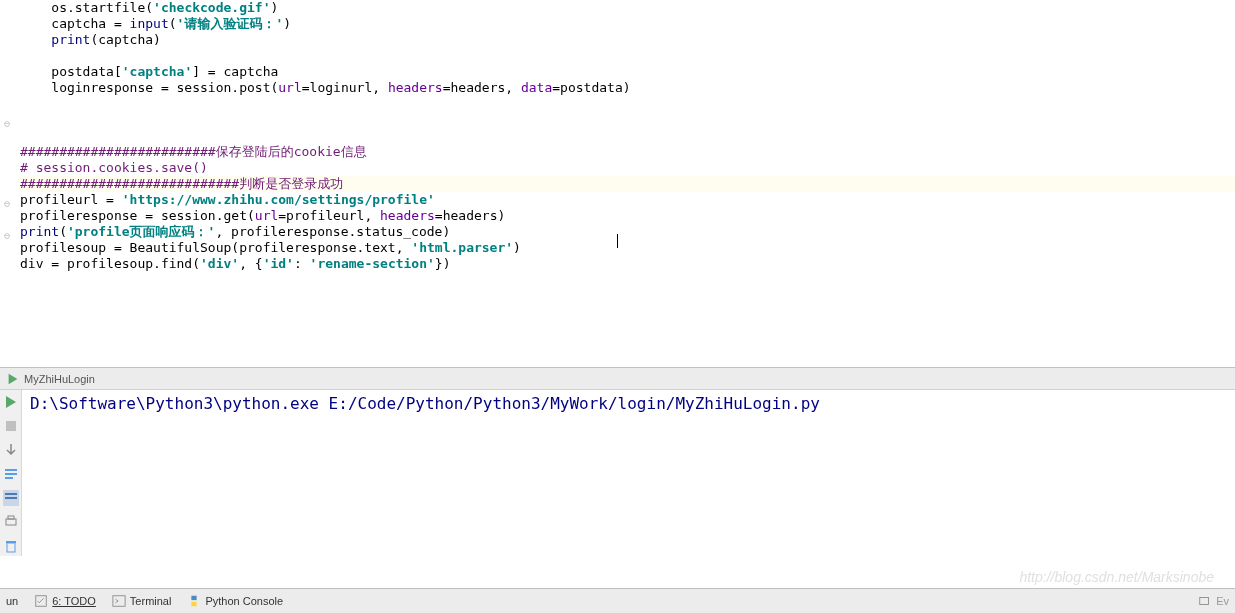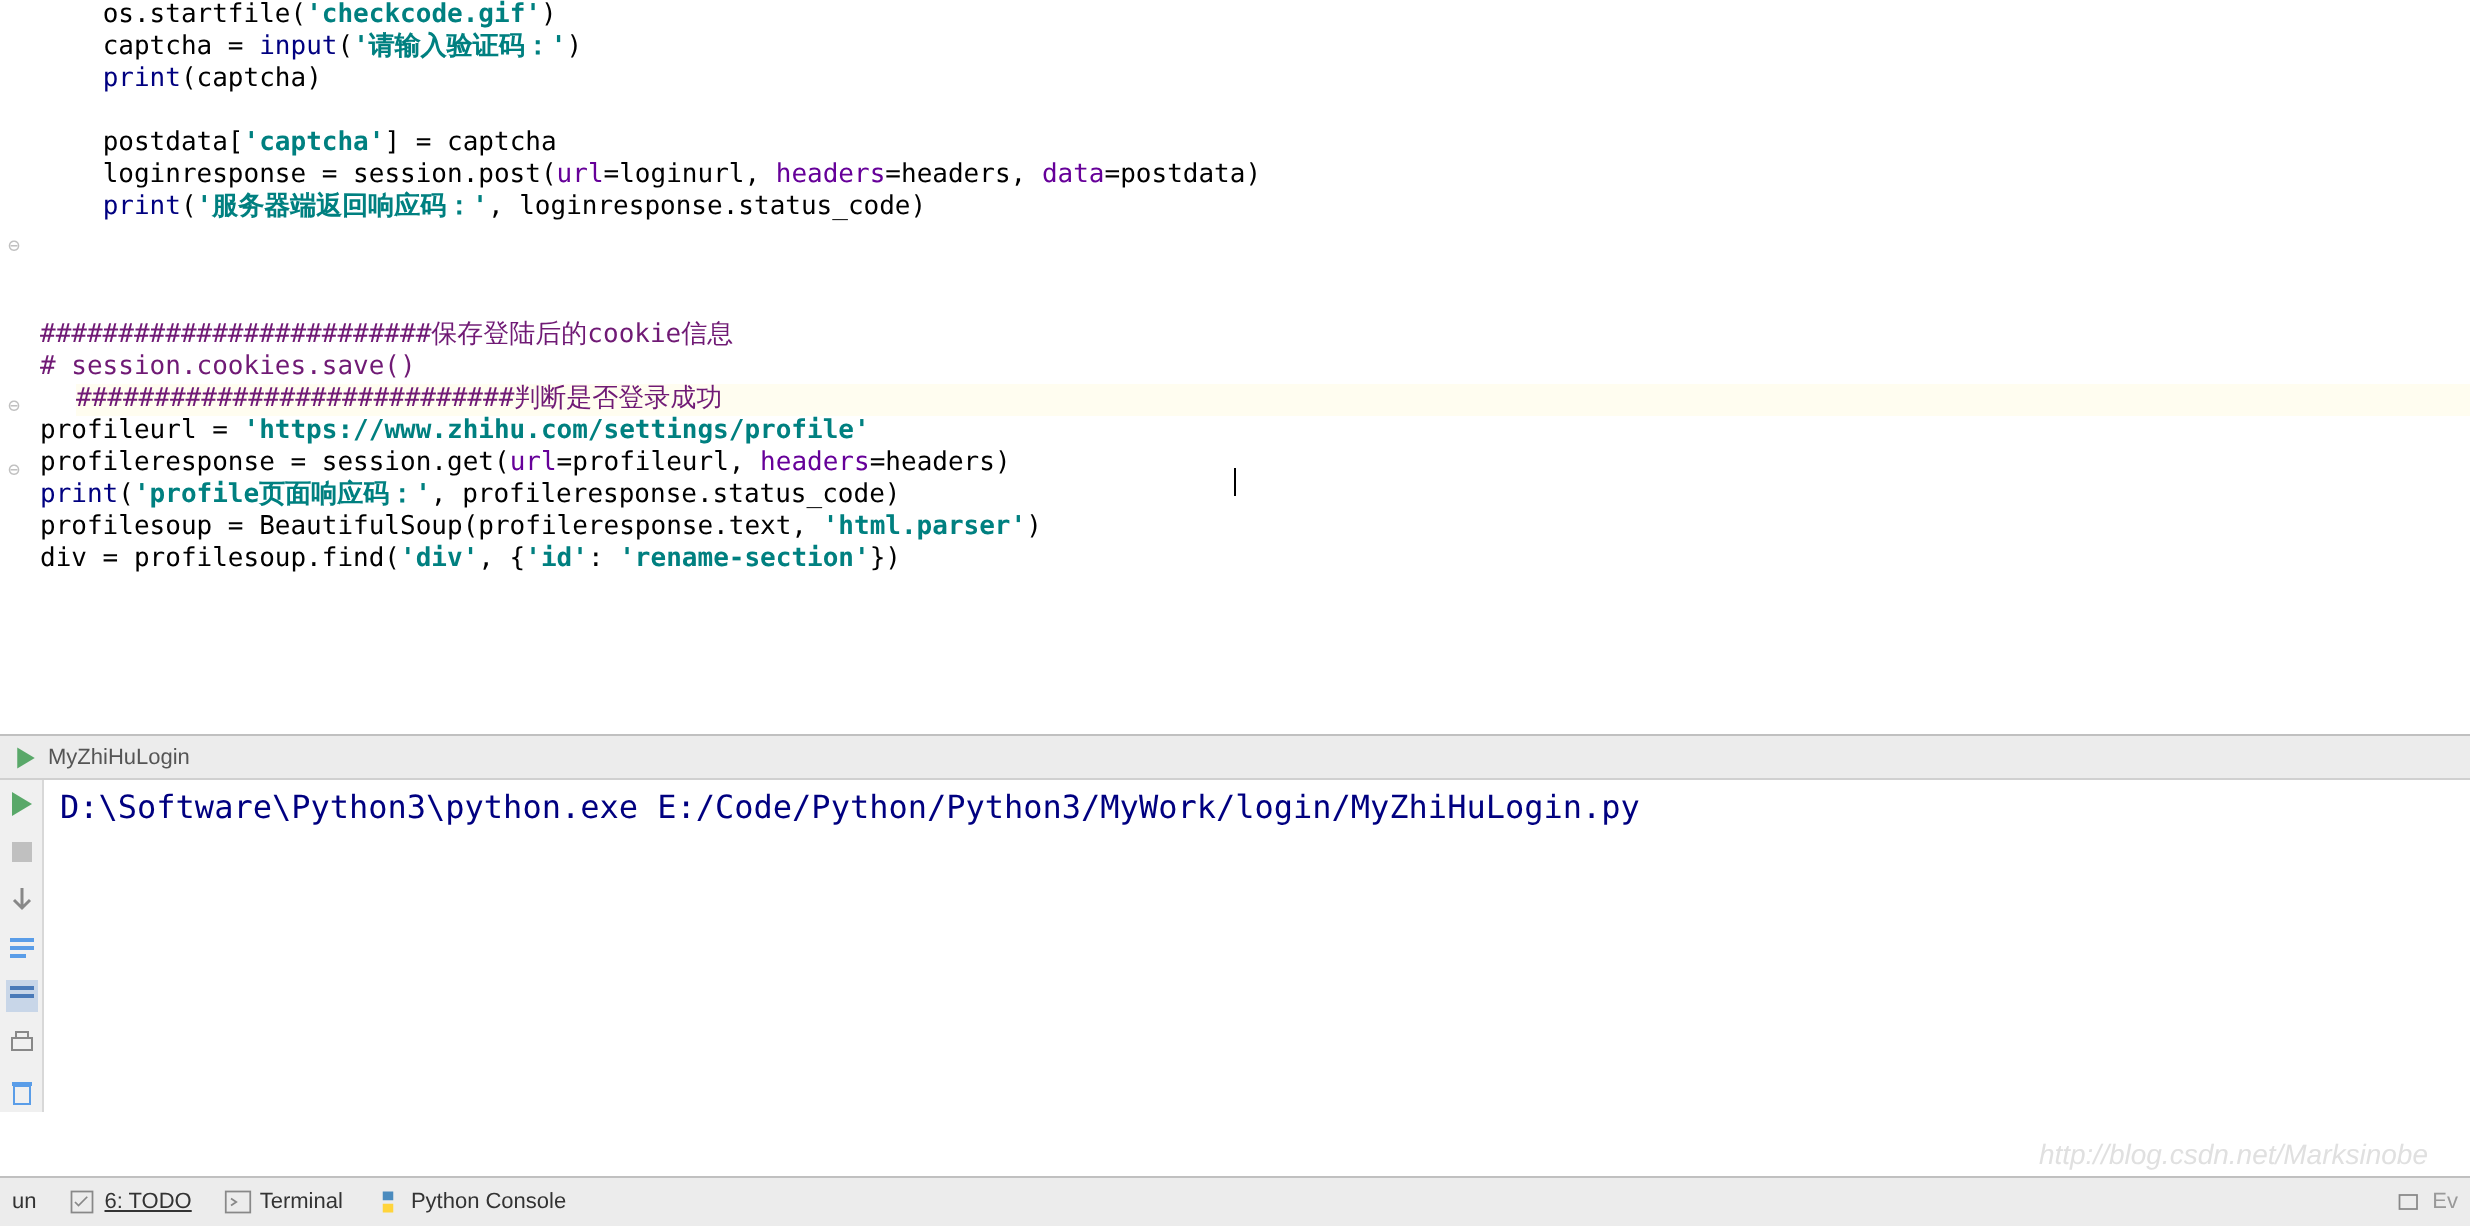--- a/index.html
+++ b/index.html
@@ -23,21 +23,20 @@
     .code-content {
       padding: 0 0 0 20px;
       font-family: "Consolas", "Monaco", monospace;
     }
     .code-line {
       white-space: pre;
       height: 16px;
     }
     .highlighted-line {
       background: #fffdf0;
-      margin-left: 18px;
     }
     .builtin { color: #000080; }
     .string { color: #008080; font-weight: bold; }
     .comment { color: #701a75; }
     .identifier { color: #000000; }
     .operator { color: #000000; }
     .param { color: #660099; }
     .gutter-marker {
       position: absolute;
       left: 4px;
@@ -150,21 +149,20 @@
 <body>
 
 <div class="editor-area" id="editor-area">
   <div class="code-content" id="code-content">
       <div class="code-line">    <span class="identifier">os</span><span class="operator">.</span><span class="identifier">startfile</span><span class="operator">(</span><span class="string">'checkcode.gif'</span><span class="operator">)</span></div>
       <div class="code-line">    <span class="identifier">captcha = </span><span class="builtin">input</span><span class="operator">(</span><span class="string">'请输入验证码：'</span><span class="operator">)</span></div>
       <div class="code-line">    <span class="builtin">print</span><span class="operator">(</span><span class="identifier">captcha</span><span class="operator">)</span></div>
       <div class="code-line"> </div>
       <div class="code-line">    <span class="identifier">postdata[</span><span class="string">'captcha'</span><span class="identifier">] = captcha</span></div>
       <div class="code-line">    <span class="identifier">loginresponse = session.post(</span><span class="param">url</span><span class="identifier">=loginurl, </span><span class="param">headers</span><span class="identifier">=headers, </span><span class="param">data</span><span class="identifier">=postdata)</span></div>
-      <div class="code-line">    <span class="builtin">print</span><span class="operator">(</span><span class="string">'服务器端返回响应码：'</span><span class="identifier">, loginresponse.status_code)</span></div>
       <div class="code-line"> </div>
       <div class="code-line"> </div>
       <div class="code-line"> </div>
       <div class="code-line"><span class="comment">#########################保存登陆后的cookie信息</span></div>
       <div class="code-line"><span class="comment"># session.cookies.save()</span></div>
       <div class="code-line highlighted-line"><span class="comment">############################判断是否登录成功</span></div>
       <div class="code-line"><span class="identifier">profileurl = </span><span class="string">'https://www.zhihu.com/settings/profile'</span></div>
       <div class="code-line"><span class="identifier">profileresponse = session.get(</span><span class="param">url</span><span class="identifier">=profileurl, </span><span class="param">headers</span><span class="identifier">=headers)</span></div>
       <div class="code-line"><span class="builtin">print</span><span class="operator">(</span><span class="string">'profile页面响应码：'</span><span class="identifier">, profileresponse.status_code)</span></div>
       <div class="code-line"><span class="identifier">profilesoup = BeautifulSoup(profileresponse.text, </span><span class="string">'html.parser'</span><span class="identifier">)</span></div>

